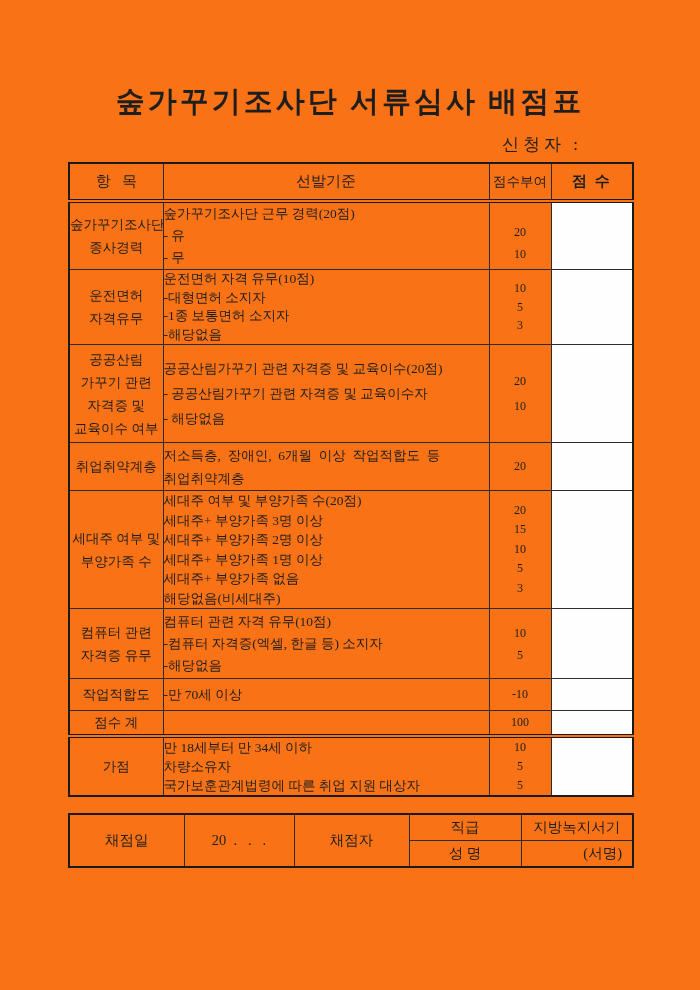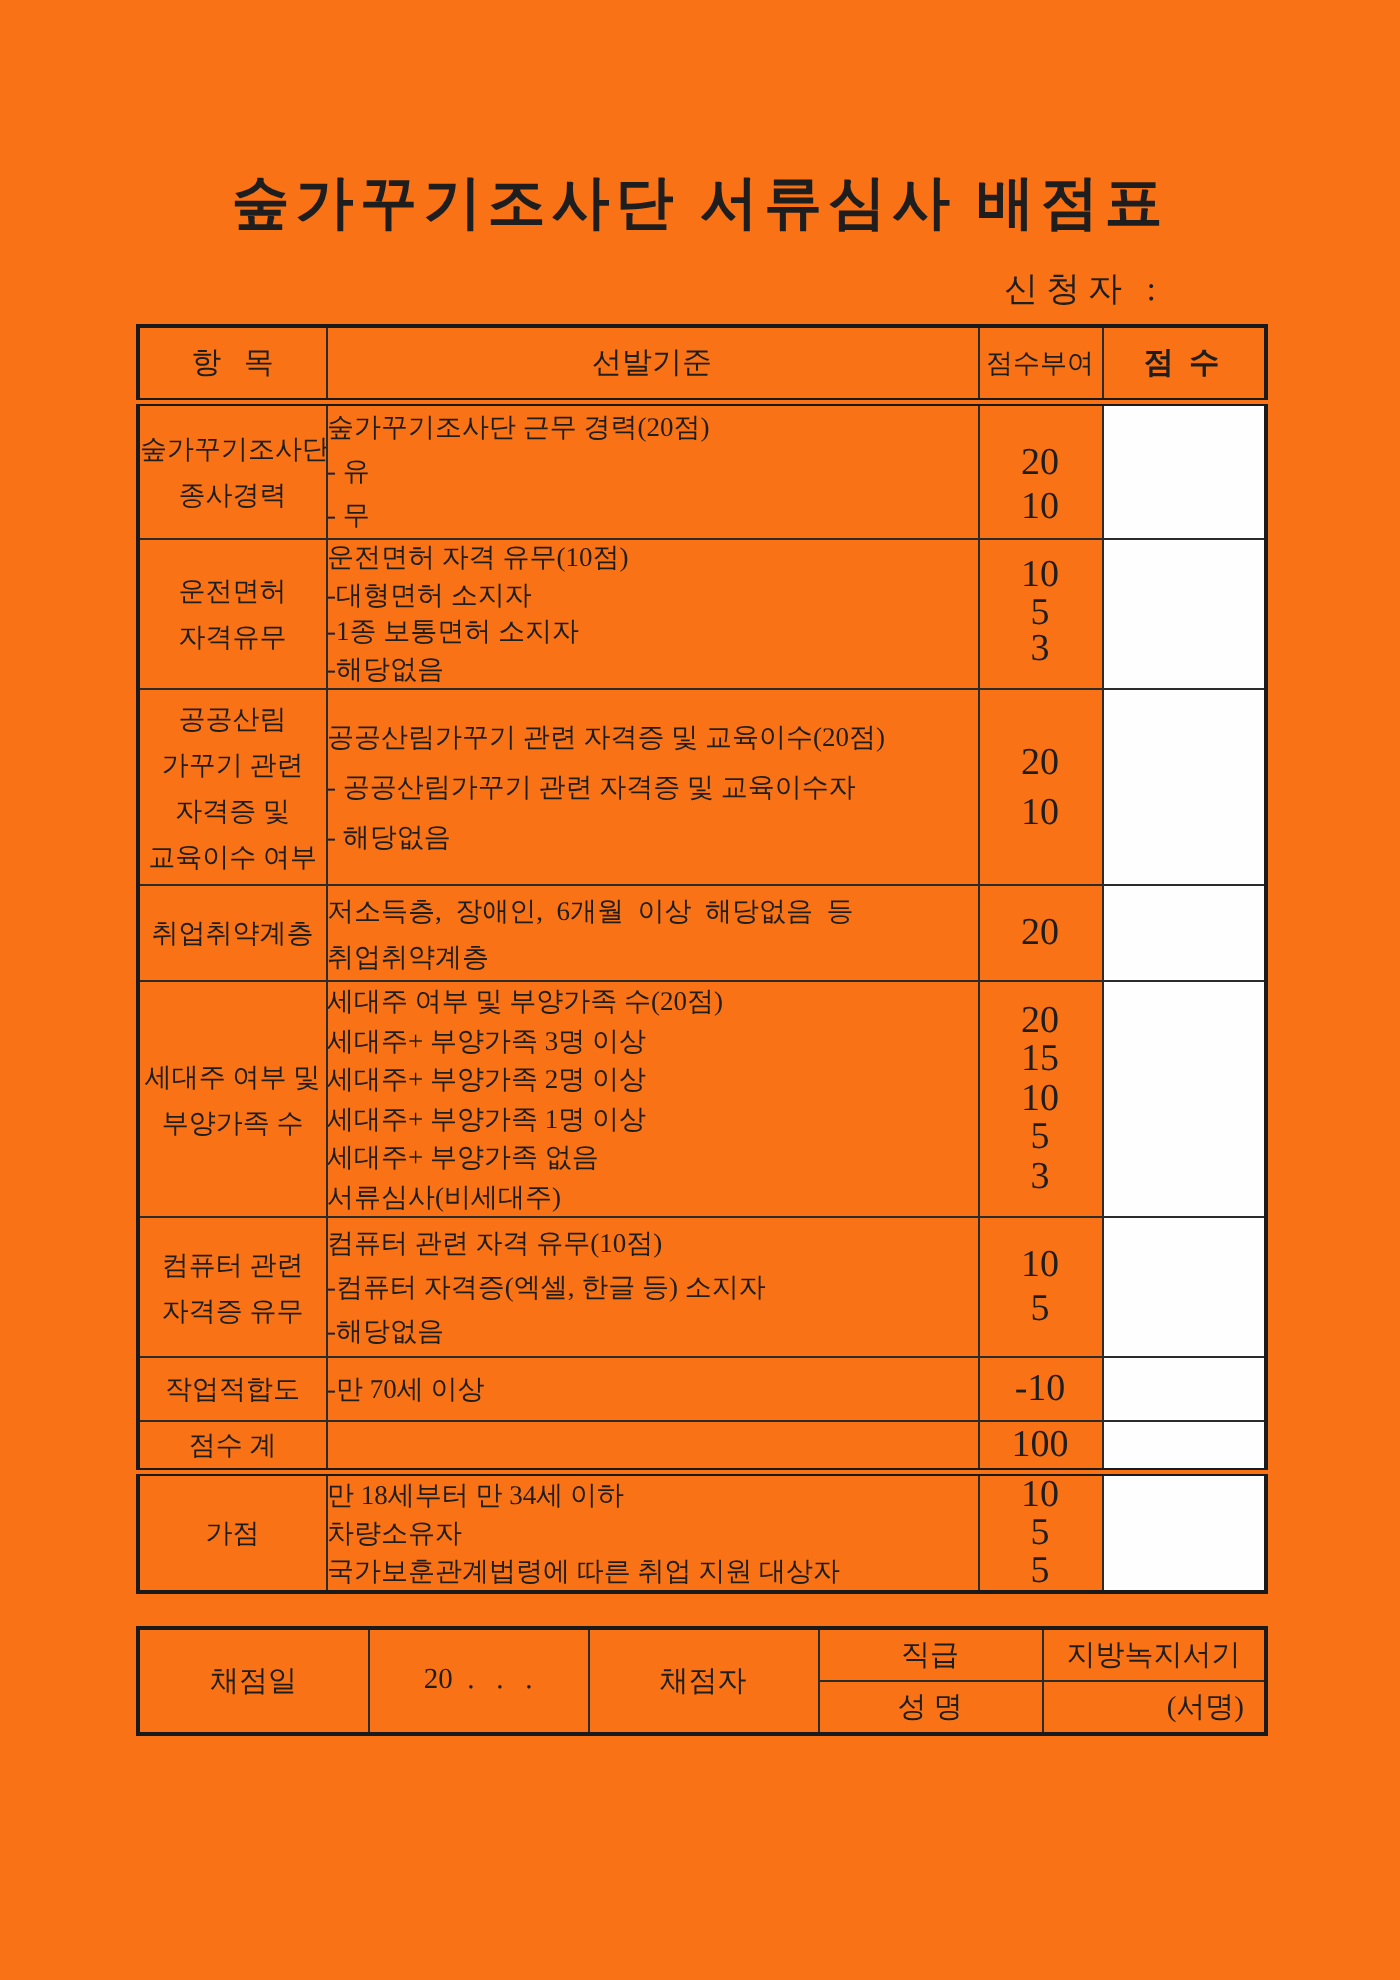--- a/index.html
+++ b/index.html
@@ -74,21 +74,21 @@
   .item-cell div { line-height: 23px; }
   .crit-cell {
     vertical-align: middle;
     font-size: 13.5px;
     padding: 2px 3px 2px 7px;
   }
   .crit-cell div { line-height: var(--lh, 21px); }
   .score-cell {
     text-align: center;
     vertical-align: middle;
-    font-size: 19px;
+    font-size: 12px;
   }
   .score-cell div { line-height: var(--lh, 21px); }
   .blank-cell { background: #fefefe; }
 
   .main-table tbody tr:nth-child(1)  { height: 62px; border-radius: 14px;  --lh: 22px; }
   .main-table tbody tr:nth-child(2)  { height: 73px;  --lh: 18.5px; }
   .main-table tbody tr:nth-child(3)  { height: 98px;  --lh: 25px; }
   .main-table tbody tr:nth-child(4)  { height: 48px;  --lh: 23px; }
   .main-table tbody tr:nth-child(5)  { height: 117px; --lh: 19.5px; }
   .main-table tbody tr:nth-child(6)  { height: 70px;  --lh: 22px; }
@@ -165,27 +165,27 @@
           <td class="blank-cell"></td>
         </tr>
         <tr>
           <td class="item-cell"><div>공공산림</div><div>가꾸기 관련</div><div>자격증 및</div><div>교육이수 여부</div></td>
           <td class="crit-cell"><div>공공산림가꾸기 관련 자격증 및 교육이수(20점)</div><div>- 공공산림가꾸기 관련 자격증 및 교육이수자</div><div>- 해당없음</div></td>
           <td class="score-cell"><div>20</div><div>10</div></td>
           <td class="blank-cell"></td>
         </tr>
         <tr>
           <td class="item-cell"><div>취업취약계층</div></td>
-          <td class="crit-cell"><div>저소득층,  장애인,  6개월  이상  해당없음  등</div><div>취업취약계층</div></td>
+          <td class="crit-cell"><div>저소득층,  장애인,  6개월  이상  작업적합도  등</div><div>취업취약계층</div></td>
           <td class="score-cell"><div>20</div></td>
           <td class="blank-cell"></td>
         </tr>
         <tr>
           <td class="item-cell"><div>세대주 여부 및</div><div>부양가족 수</div></td>
-          <td class="crit-cell"><div>세대주 여부 및 부양가족 수(20점)</div><div>세대주+ 부양가족 3명 이상</div><div>세대주+ 부양가족 2명 이상</div><div>세대주+ 부양가족 1명 이상</div><div>세대주+ 부양가족 없음</div><div>서류심사(비세대주)</div></td>
+          <td class="crit-cell"><div>세대주 여부 및 부양가족 수(20점)</div><div>세대주+ 부양가족 3명 이상</div><div>세대주+ 부양가족 2명 이상</div><div>세대주+ 부양가족 1명 이상</div><div>세대주+ 부양가족 없음</div><div>해당없음(비세대주)</div></td>
           <td class="score-cell"><div>20</div><div>15</div><div>10</div><div>5</div><div>3</div></td>
           <td class="blank-cell"></td>
         </tr>
         <tr>
           <td class="item-cell"><div>컴퓨터 관련</div><div>자격증 유무</div></td>
           <td class="crit-cell"><div>컴퓨터 관련 자격 유무(10점)</div><div>-컴퓨터 자격증(엑셀, 한글 등) 소지자</div><div>-해당없음</div></td>
           <td class="score-cell"><div>10</div><div>5</div></td>
           <td class="blank-cell"></td>
         </tr>
         <tr>

